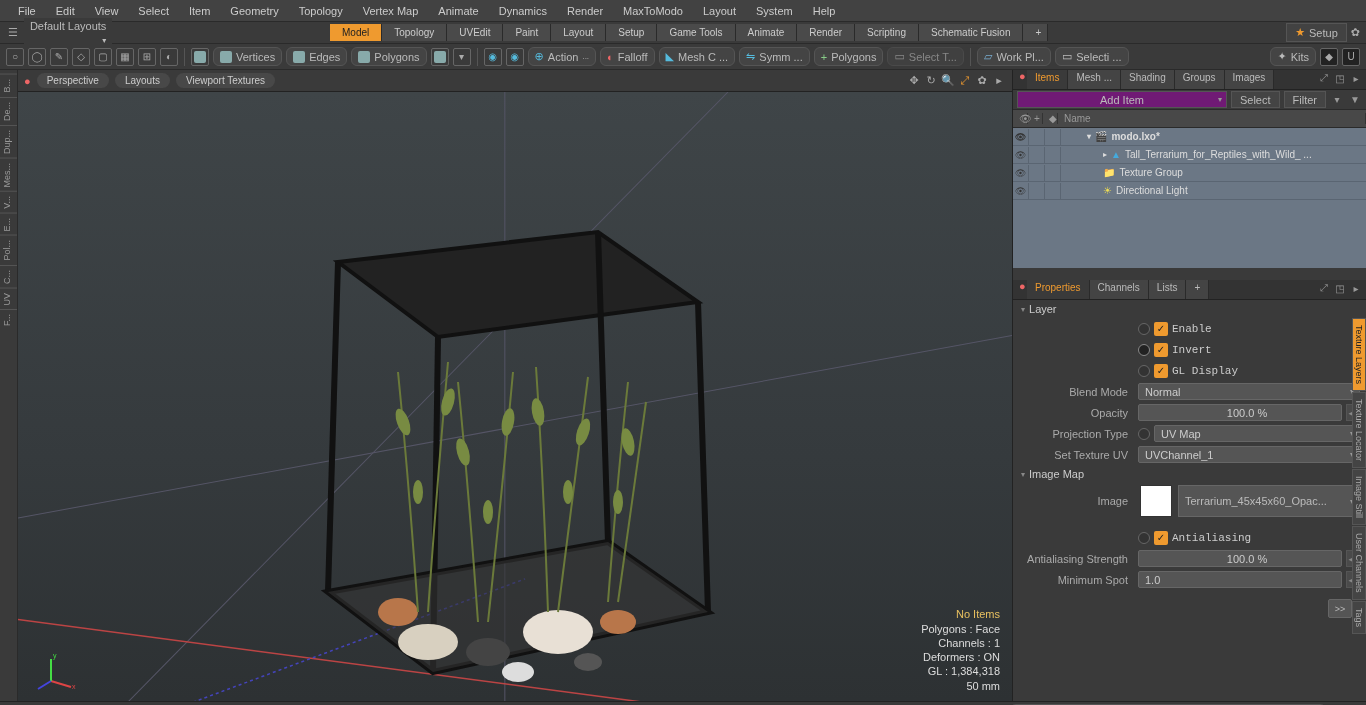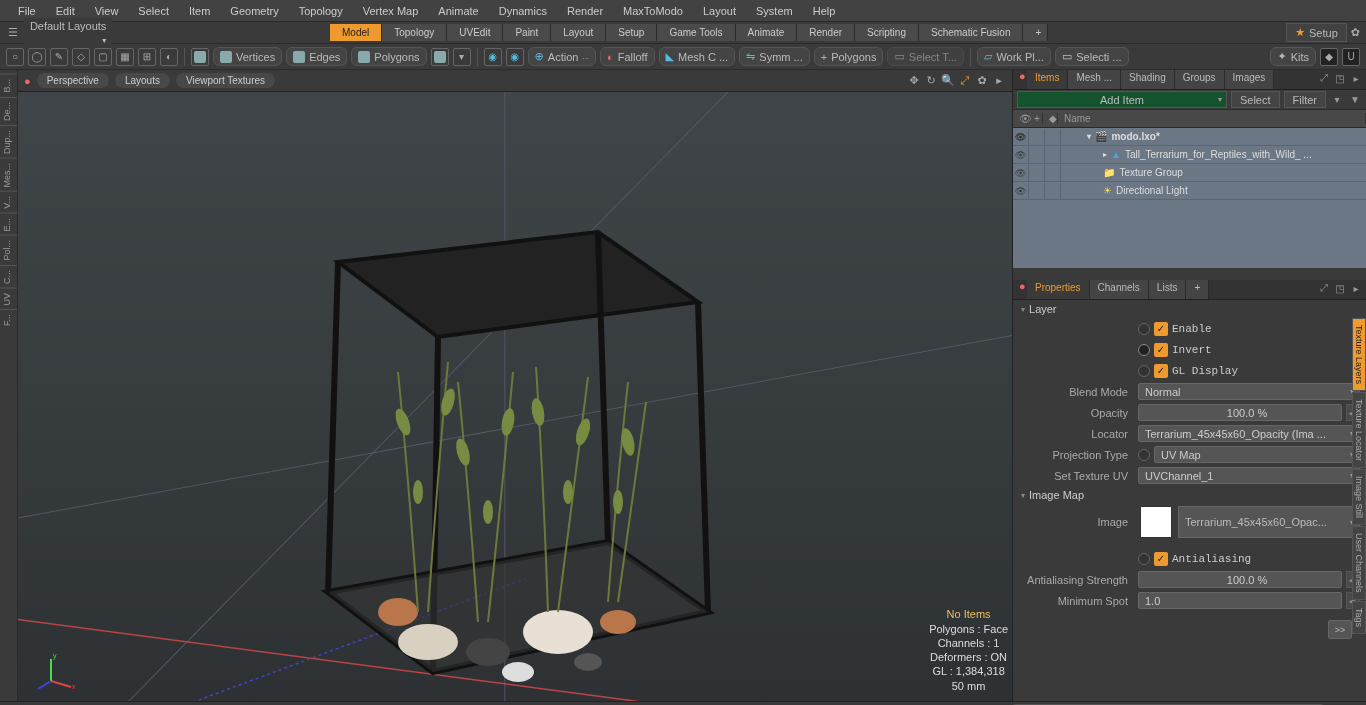--- a/index.html
+++ b/index.html
@@ -25,31 +25,31 @@
 .left-sidebar { width: 18px; background: #3a3a3a; border-right: 1px solid #2a2a2a; display:flex; flex-direction:column; padding-top:4px;}
 .vert-tab { writing-mode: vertical-rl; transform: rotate(180deg); font-size: 9px; padding: 4px 2px; color: #999; cursor: pointer; border-bottom: 1px solid #555; }
 .viewport-container { flex: 1; display: flex; flex-direction: column; background: #2a2a2a; position: relative; }
 .viewport-tabs { height: 22px; background: #3a3a3a; display: flex; align-items: center; padding: 0 6px; gap: 6px; border-bottom: 1px solid #222;}
 .vp-tab { padding: 2px 10px; background: #484848; border-radius: 8px; font-size: 10px; cursor: pointer; color: #ccc; }
 .vp-tab:first-child { background: #555; }
 .viewport-icons { margin-left: auto; display:flex; gap:3px;}
 .vp-icon { width:14px; height:14px; display:flex; align-items:center; justify-content:center; color:#aaa; cursor:pointer; font-size:11px;}
 .viewport { flex: 1; background: linear-gradient(180deg, #3f4548 0%, #353a3d 60%, #2d3133 100%); position: relative; overflow: hidden; }
 .grid-lines { position:absolute; inset:0; }
-.scene-info { position: absolute; bottom: 8px; right: 4px; text-align: center; font-size: 11px; line-height: 1.3; color: #ddd; }
+.scene-info { position: absolute; bottom: 8px; right: 12px; text-align: right; font-size: 11px; line-height: 1.3; color: #ddd; }
 .scene-info .no-items { color: #e8c060; }
 .axes { position:absolute; bottom:10px; left:18px; width:40px; height:40px;}
 .right-panel { width: 354px; background: #3a3a3a; border-left: 1px solid #222; display: flex; flex-direction: column; }
 .panel-tabs { height: 20px; display: flex; background: #333; border-bottom: 1px solid #222; padding-left:6px;}
 .panel-tab { padding: 2px 8px; font-size: 10px; background: #444; border-right: 1px solid #2a2a2a; cursor: pointer; }
 .panel-tab.active { color: #ef9a2f; background: #3a3a3a; }
 .panel-tab-icons { margin-left:auto; display:flex; gap:2px; padding:0 3px;}
 .pt-icon { width:14px; height:16px; display:flex; align-items:center; justify-content:center; color:#999; font-size:10px; cursor:pointer;}
 .items-toolbar { height: 20px; display:flex; align-items:center; gap:4px; padding: 0 4px; background:#3a3a3a; border-bottom:1px solid #2a2a2a;}
-.add-item-btn { flex:1; background:#14532d; padding:2px 6px; text-align:center; border:1px solid #555; height:17px; display:flex; align-items:center; justify-content:center; cursor:pointer; position:relative;}
+.add-item-btn { flex:1; background:#701a75; padding:2px 6px; text-align:center; border:1px solid #555; height:17px; display:flex; align-items:center; justify-content:center; cursor:pointer; position:relative;}
 .add-item-btn::after{content:"▾"; position:absolute; right:4px; color:#999; font-size:8px;}
 .filter-btn { padding:2px 8px; background:#444; border:1px solid #555; height:17px; display:flex; align-items:center; cursor:pointer;}
 .items-header { height:18px; background:#484848; display:flex; align-items:center; border-bottom:1px solid #2a2a2a;}
 .items-header-cell { padding:0 6px; font-size:10px; color:#999; border-right:1px solid #333;}
 .items-header-cell:first-child{width:15px;}
 .items-header-cell:nth-child(2){width:15px;}
 .items-header-cell:nth-child(3){width:15px;}
 .items-tree { height: 140px; background: #6b7785; overflow:auto; }
 .tree-row { height:18px; display:flex; align-items:center; font-size:10px; color:#ddd; border-bottom:1px solid #5a6572; cursor:pointer;}
 .tree-row.root { font-weight:bold;}
@@ -427,24 +427,20 @@
       <div class="prop-row">
         <div class="prop-label">Blend Mode</div>
         <div class="prop-input dropdown">Normal</div>
       </div>
       <div class="prop-row">
         <div class="prop-label">Opacity</div>
         <div class="prop-input center">100.0 %</div>
         <div class="prop-input-tail">◂▸</div>
       </div>
       <div class="prop-row">
-        <div class="prop-label">Locator</div>
-        <div class="prop-input dropdown">Terrarium_45x45x60_Opacity (Ima ...</div>
-      </div>
-      <div class="prop-row">
         <div class="prop-label">Projection Type</div>
         <div class="prop-radio"></div>
         <div class="prop-input dropdown">UV Map</div>
       </div>
       <div class="prop-row">
         <div class="prop-label">Set Texture UV</div>
         <div class="prop-input dropdown">UVChannel_1</div>
       </div>
 
       <div class="prop-group-header">Image Map</div>

